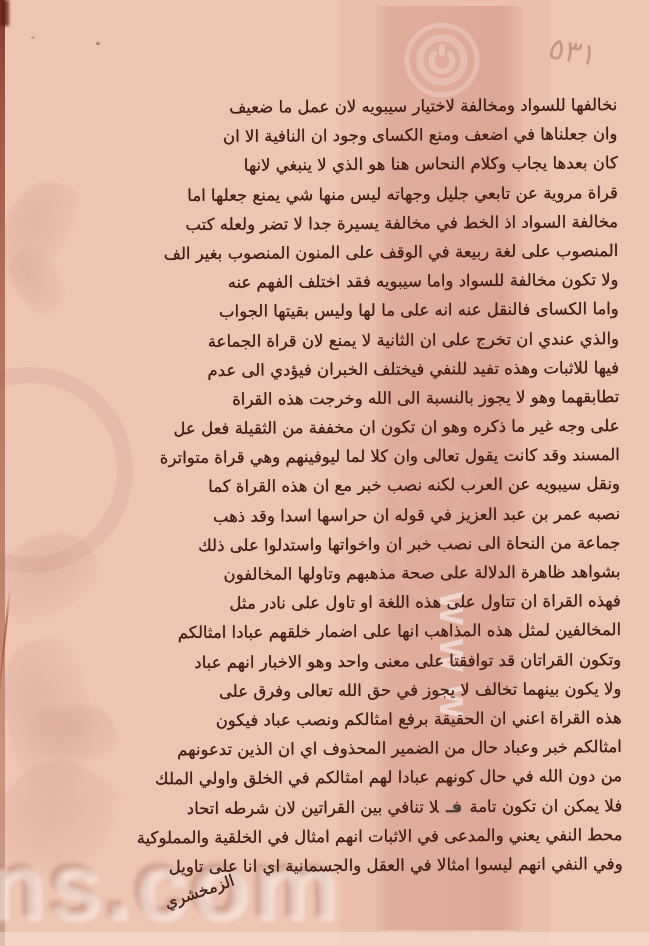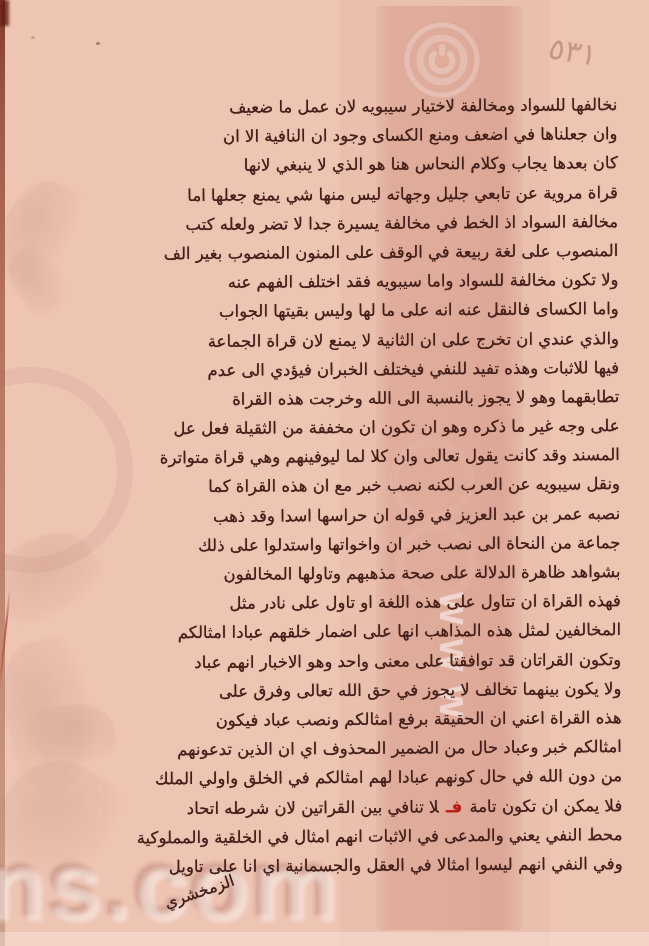--- a/index.html
+++ b/index.html
@@ -88,21 +88,21 @@
     direction:rtl;transform:rotate(-0.4deg);
     color:#45201a;
     font-size:16.5px;line-height:29.2px;
     text-shadow:0 0 0.7px rgba(72,32,22,0.85);
   }
   .tl{
     height:29.2px;white-space:nowrap;overflow:visible;
     text-align:justify;text-align-last:justify;
   }
   .tl::after{content:"";display:inline-block;width:100%;}
-  .rubric{color:#b91c1c;font-weight:bold;margin:0 7px;text-shadow:0 0 0.7px rgba(194,59,28,0.9);}
+  .rubric{color:#404040;font-weight:bold;margin:0 7px;text-shadow:0 0 0.7px rgba(194,59,28,0.9);}
   .catchword{
     position:absolute;left:163px;top:882px;
     direction:rtl;color:#45201a;font-size:16px;
     transform:rotate(-19deg);
     text-shadow:0 0 0.7px rgba(72,32,22,0.85);
   }
   .speck{position:absolute;width:4px;height:3px;border-radius:50%;background:rgba(90,50,40,0.5);pointer-events:none;}
 </style>
 </head>
 <body>

